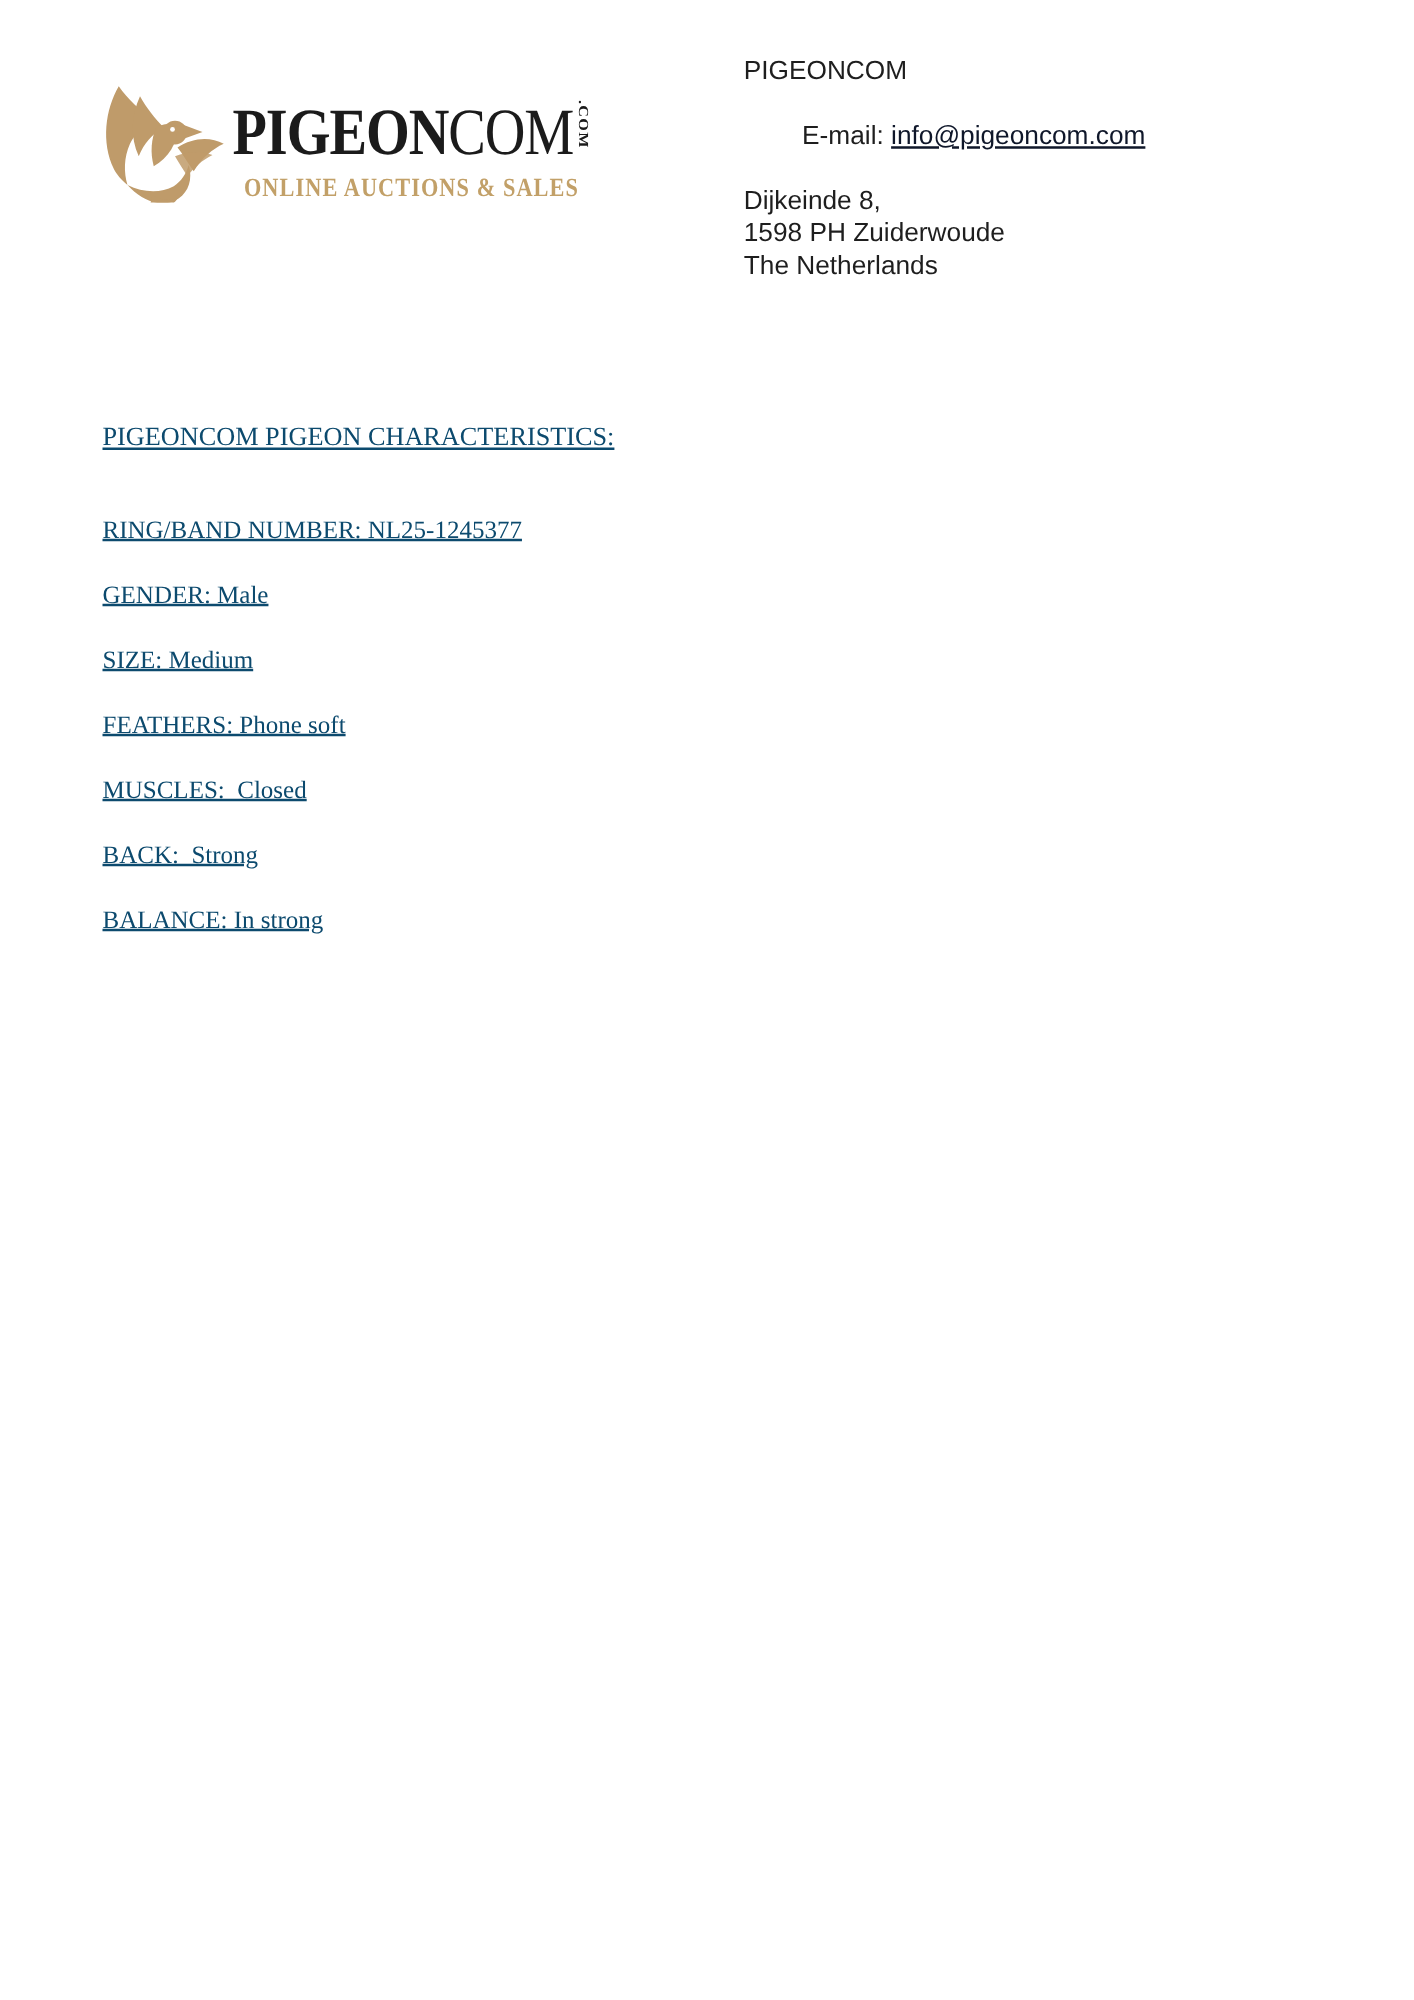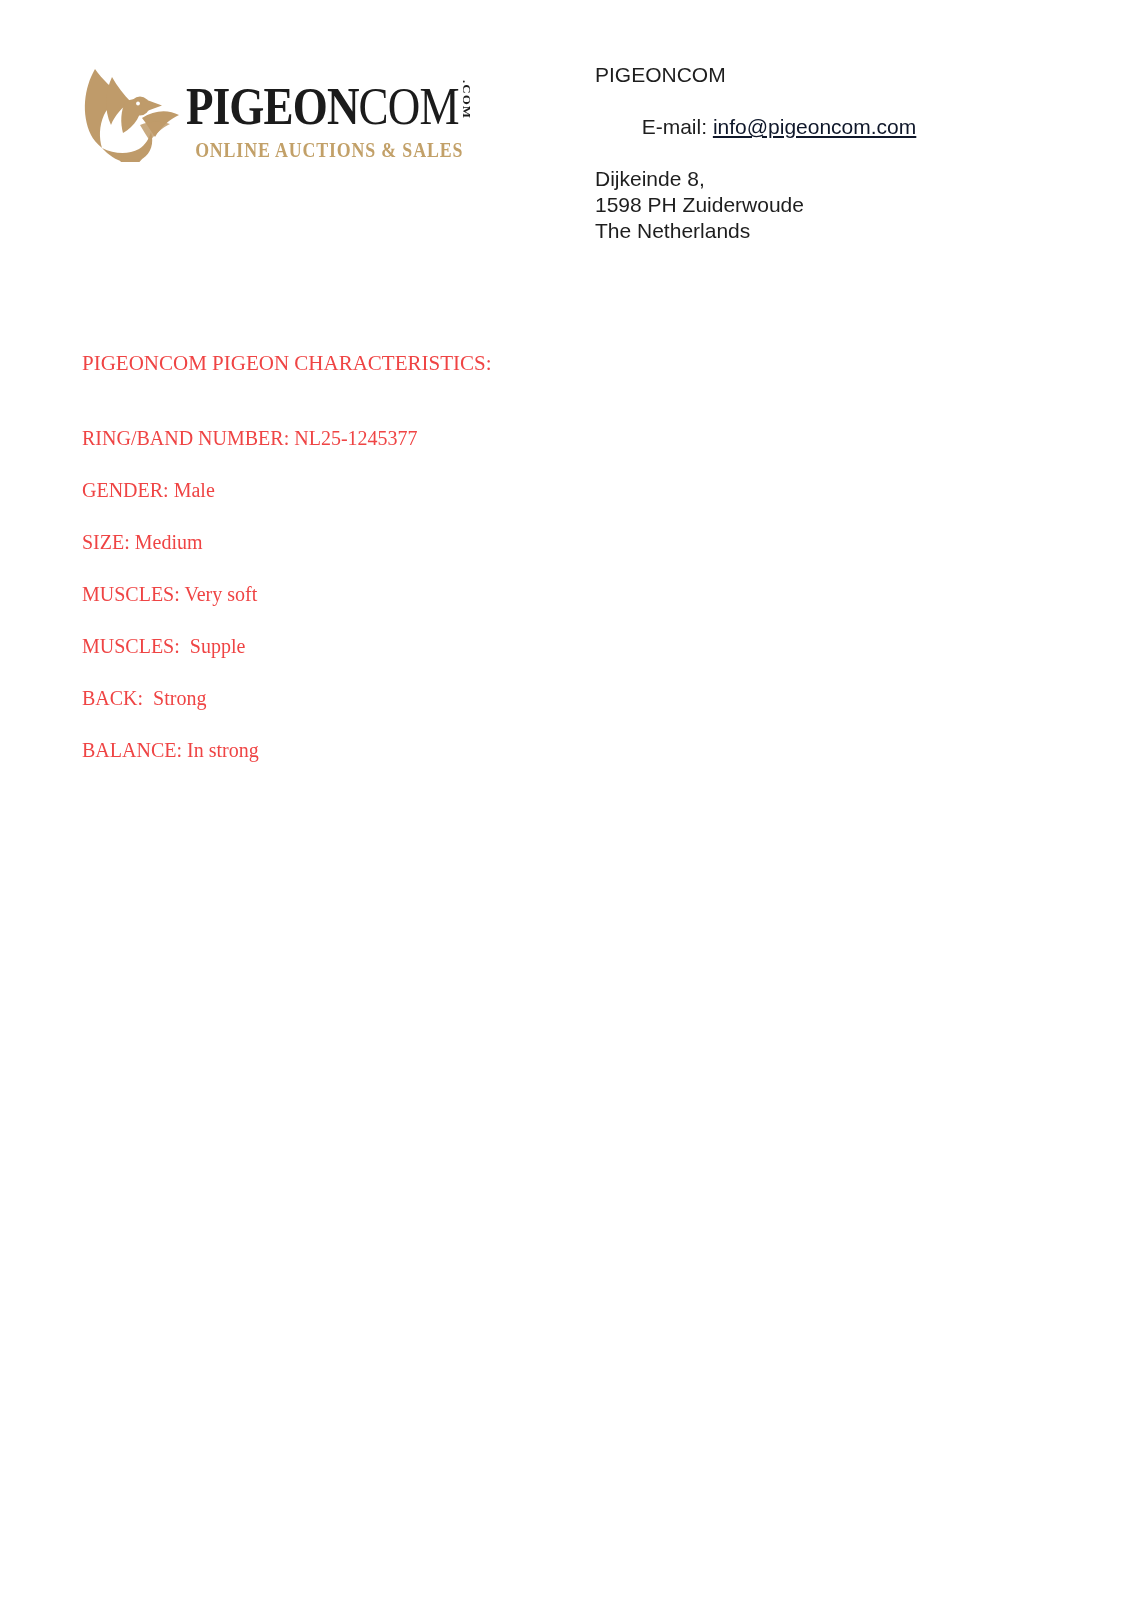--- a/index.html
+++ b/index.html
@@ -73,39 +73,40 @@
     font-weight: 700;
     letter-spacing: 1px;
     color: #c2a068;
     white-space: nowrap;
   }
 
   
   .contact {
     position: absolute;
     left: 595px;
-    top: 62px;
+    top: 44px;
     font-size: 21px;
     line-height: 26px;
     color: #1e1e1e;
   }
   .contact .row { white-space: pre-wrap; }
   .contact a.email-link {
     color: #0f172a;
     text-decoration: underline;
     cursor: pointer;
   }
 
   
   .doc {
     position: absolute;
     left: 82px;
-    top: 350px;
-    color: #ef4444;
+    top: 336px;
+    color: #0c4a6e;
     font-family: "Liberation Serif", "DejaVu Serif", serif;
+    text-decoration: underline;
   }
   .doc-title {
     margin: 0 0 52px 0;
     font-size: 21px;
     line-height: 26px;
     white-space: pre-wrap;
   }
   .doc-line {
     margin: 0 0 31px 0;
     font-size: 20px;
@@ -174,19 +175,19 @@
       <div class="row">The Netherlands</div>
     </div>
   </header>
 
   <main class="doc">
     <p class="doc-title">PIGEONCOM PIGEON CHARACTERISTICS:</p>
 
     <p class="doc-line">RING/BAND NUMBER: NL25-1245377</p>
     <p class="doc-line">GENDER: Male</p>
     <p class="doc-line">SIZE: Medium</p>
-    <p class="doc-line">MUSCLES: Very soft</p>
-    <p class="doc-line">MUSCLES:  Supple</p>
+    <p class="doc-line">FEATHERS: Phone soft</p>
+    <p class="doc-line">MUSCLES:  Closed</p>
     <p class="doc-line">BACK:  Strong</p>
     <p class="doc-line">BALANCE: In strong</p>
   </main>
 
 </div>
 
 </body></html>

